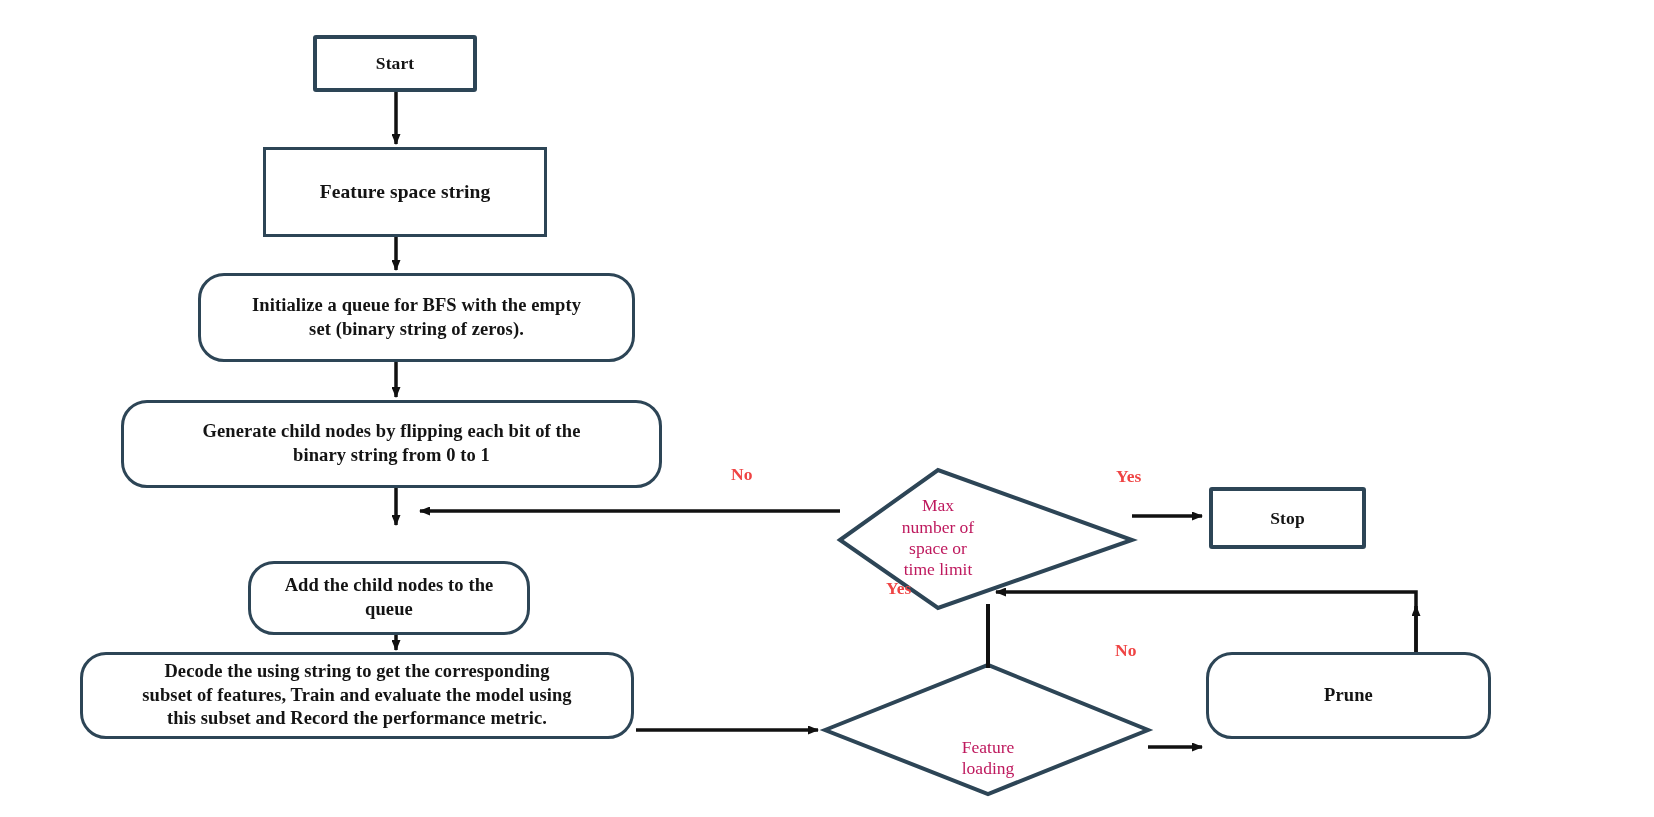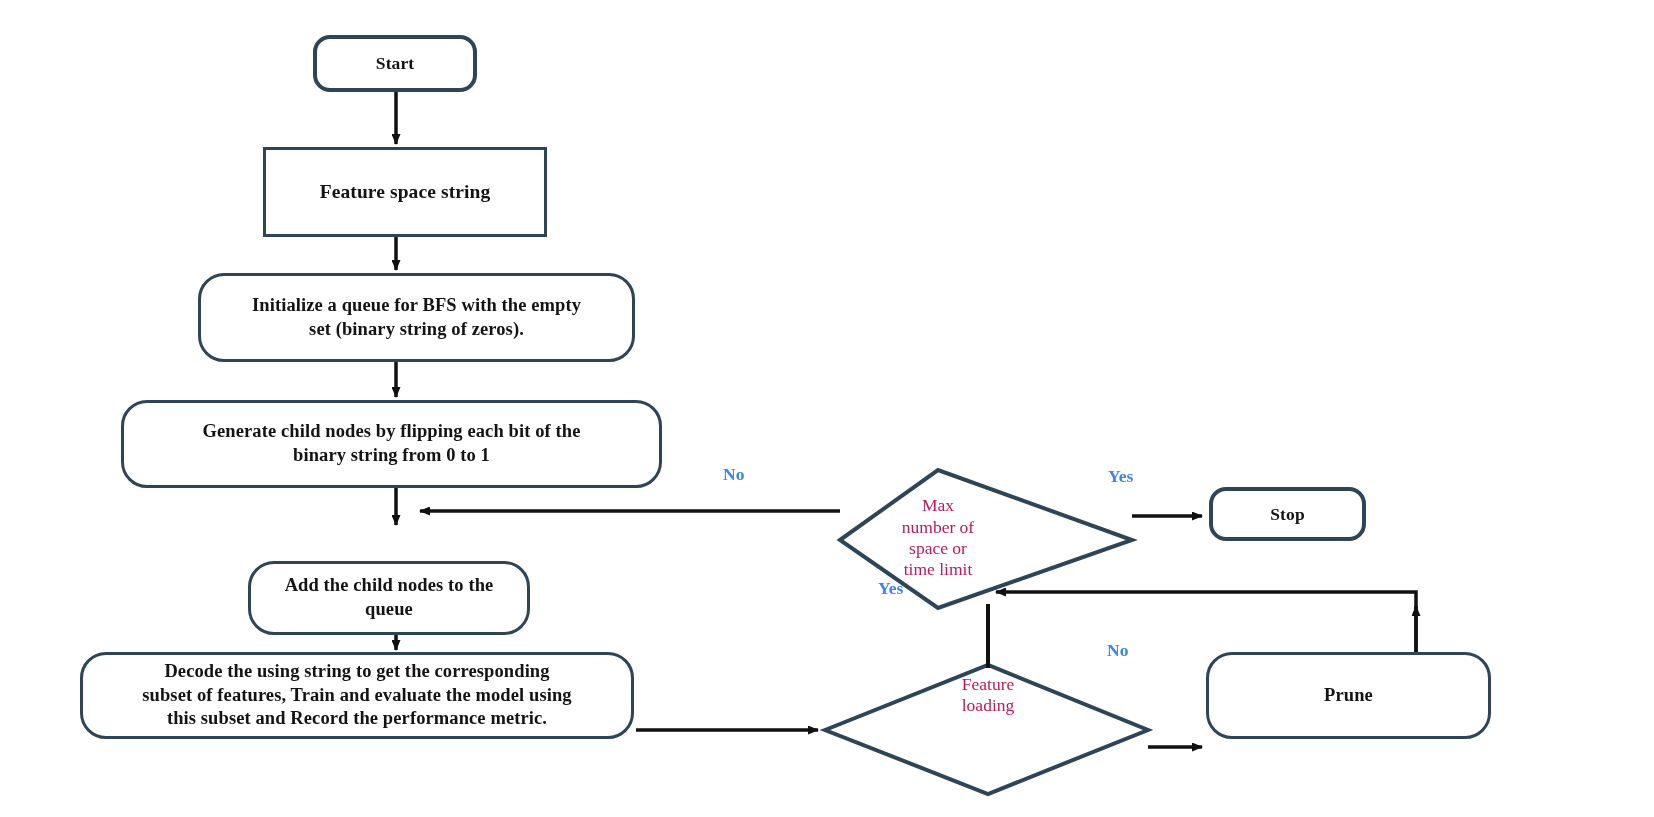--- a/index.html
+++ b/index.html
@@ -33,44 +33,45 @@
     align-items: center;
     justify-content: center;
     text-align: center;
     background: #ffffff;
     border: 3px solid #2d4556;
     color: #141414;
     font-weight: bold;
     letter-spacing: 0.1px;
   }
   .node.terminator {
-    border-radius: 17px;
+    border-radius: 3px;
     border-width: 4px;
   }
   .node .label {
     display: block;
     line-height: 1.28;
     padding: 0 10px;
   }
   .diamond-label {
     position: absolute;
     display: flex;
     align-items: center;
     justify-content: center;
     text-align: center;
     color: #be185d;
     font-weight: normal;
     line-height: 1.22;
     pointer-events: none;
   }
   .edge-label {
     position: absolute;
-    color: #3b82f6;
+    color: #ef4444;
     font-weight: bold;
     white-space: nowrap;
+    margin-left: 8px;
   }
   .fs-17 { font-size: 17.5px; }
   .fs-18 { font-size: 18.5px; border-radius: 26px; }
   .fs-19 { font-size: 19.5px; }
 </style>
 </head>
 <body>
 
 <div id="canvas">
 
@@ -149,28 +150,28 @@
 
   <div class="diamond-label fs-17" style="left:876px; top:468px; width:124px; height:140px;">
     <span>
       <span>Max</span><br>
       <span>number of</span><br>
       <span>space or</span><br>
       <span>time limit</span>
     </span>
   </div>
 
-  <div class="diamond-label fs-17" style="left:918px; top:638px; width:140px; height:114px;text-align:right;">
+  <div class="diamond-label fs-17" style="left:918px; top:701px; width:140px; height:114px;text-align:right;">
     <span>
       <span>Feature</span><br>
       <span>loading</span>
     </span>
   </div>
 
-  <div class="node terminator fs-17" style="left:1209px; top:487px; width:157px; height:54px;text-align:right;">
+  <div class="node terminator fs-17" style="left:1209px; top:487px; width:157px; height:62px;text-align:right;">
     <span class="label">Stop</span>
   </div>
 
   <div class="node fs-18" style="left:1206px; top:652px; width:285px; height:87px;">
     <span class="label">Prune</span>
   </div>
 
   <div class="edge-label fs-17" style="left:723px; top:464px;">No</div>
 
   <div class="edge-label fs-17" style="left:1108px; top:466px;">Yes</div>

